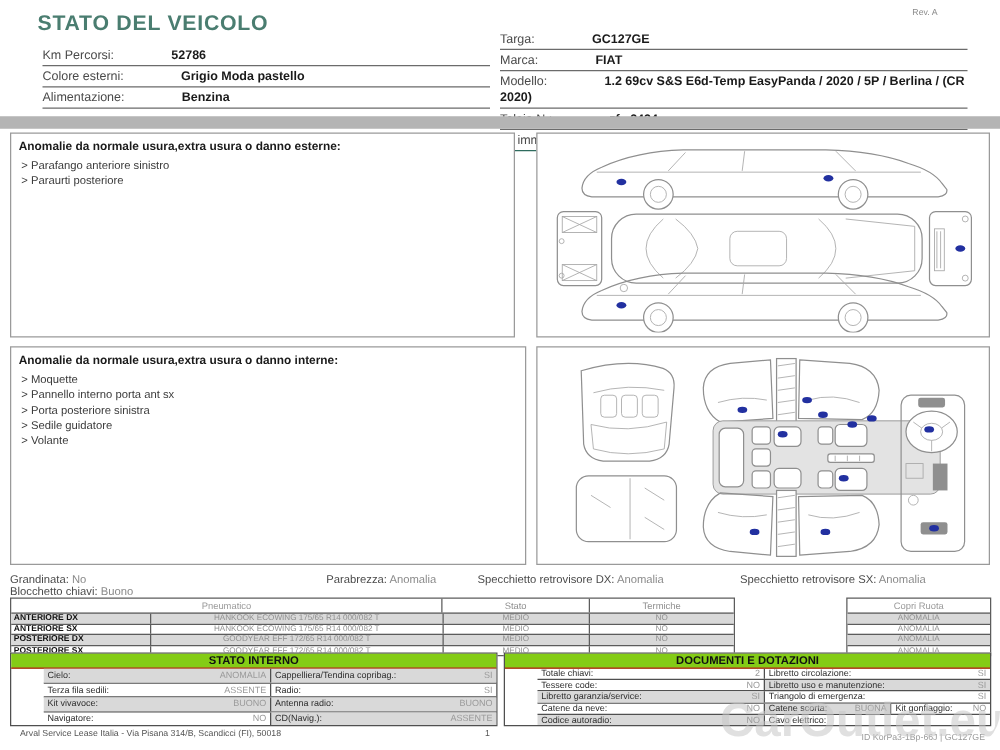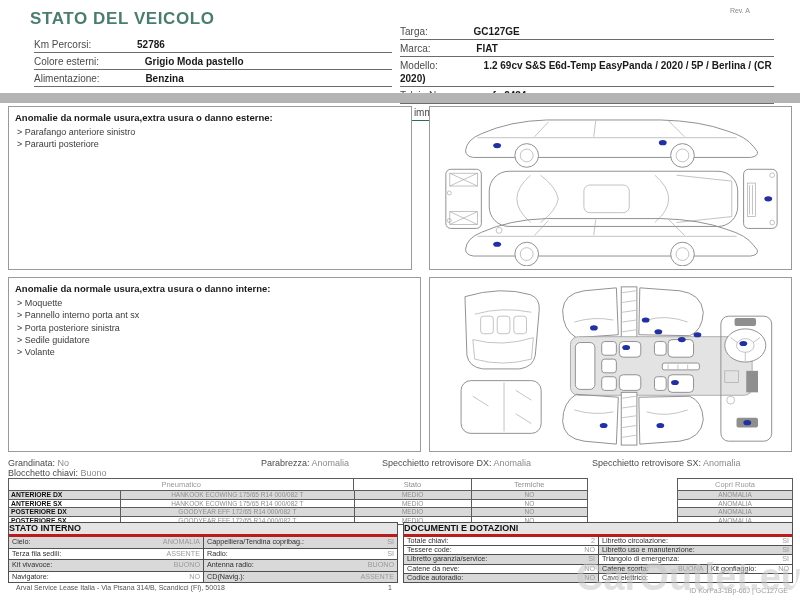--- a/index.html
+++ b/index.html
@@ -47,23 +47,23 @@
   .c-stato{width:134px;text-align:center;color:#8f8f8f;border-left:1px solid #5c5c5c;box-sizing:border-box;}
   .c-term{width:133px;text-align:center;color:#8f8f8f;border-left:1px solid #5c5c5c;box-sizing:border-box;}
   .copri{position:absolute;left:677px;top:478px;width:116px;border:1px solid #5c5c5c;box-sizing:border-box;font-size:6.5px;text-align:center;}
   .copri .cb-h{height:11px;line-height:11px;color:#9a9a9a;font-size:7.5px;}
   .copri .cb-row{height:7.5px;line-height:7.5px;color:#8f8f8f;border-top:1px solid #5c5c5c;}
   .copri .cb-row.shade{background:#d9d9d9;}
   
   .btable{position:absolute;top:522px;border:1px solid #4f4f4f;box-sizing:border-box;background:#fff;}
   .bt-left{left:8px;width:390px;}
   .bt-right{left:403px;width:390px;}
-  .bt-title{height:11px;line-height:11px;font-weight:bold;font-size:9px;color:#111;
-            background:#e5e5e5;border-bottom:3px solid #b91c1c;}
-  .bt-row{display:flex;border-bottom:1px solid #4f4f4f;}
+  .bt-title{height:11px;line-height:11px;text-align:center;font-weight:bold;font-size:9px;color:#111;
+            background:#84cc16;border-bottom:1px solid #b91c1c;}
+  .bt-row{display:flex;border-bottom:1px solid #4f4f4f;margin-left:26px;}
   .bt-row:last-child{border-bottom:none;}
   .bt-left .bt-row{height:10.5px;line-height:10.5px;}
   .bt-right .bt-row{height:8.2px;line-height:8.2px;}
   .bt-cell{display:flex;justify-content:space-between;box-sizing:border-box;padding:0 3px;font-size:7.2px;}
   .bt-cell .lbl{color:#2e2e2e;white-space:nowrap;}
   .bt-cell .val{color:#9a9a9a;white-space:nowrap;}
   .bt-cell.half{width:50%;}
   .bt-cell.q1{width:50%;text-align:center;}.bt-cell.q2{width:28%;}.bt-cell.q3{width:22%;}
   .bt-cell + .bt-cell{border-left:1px solid #4f4f4f;}
   .bt-cell.shade{background:#d9d9d9;}

